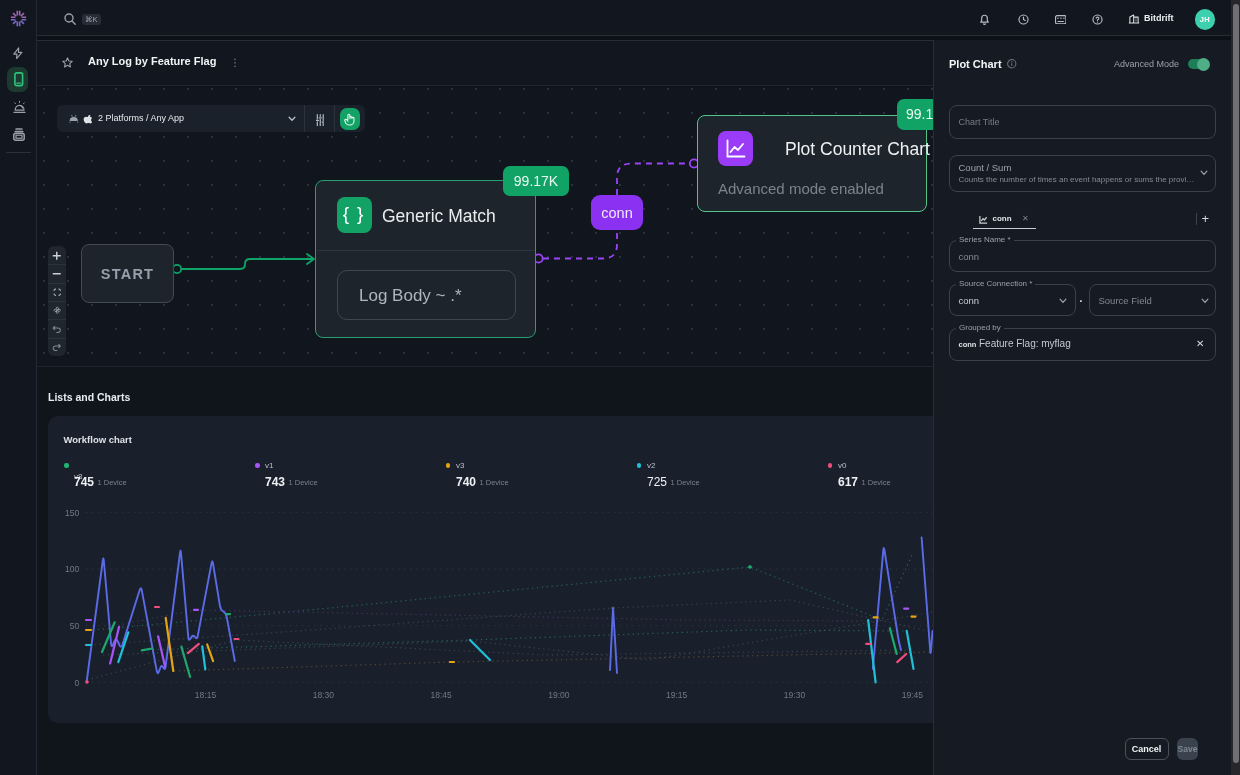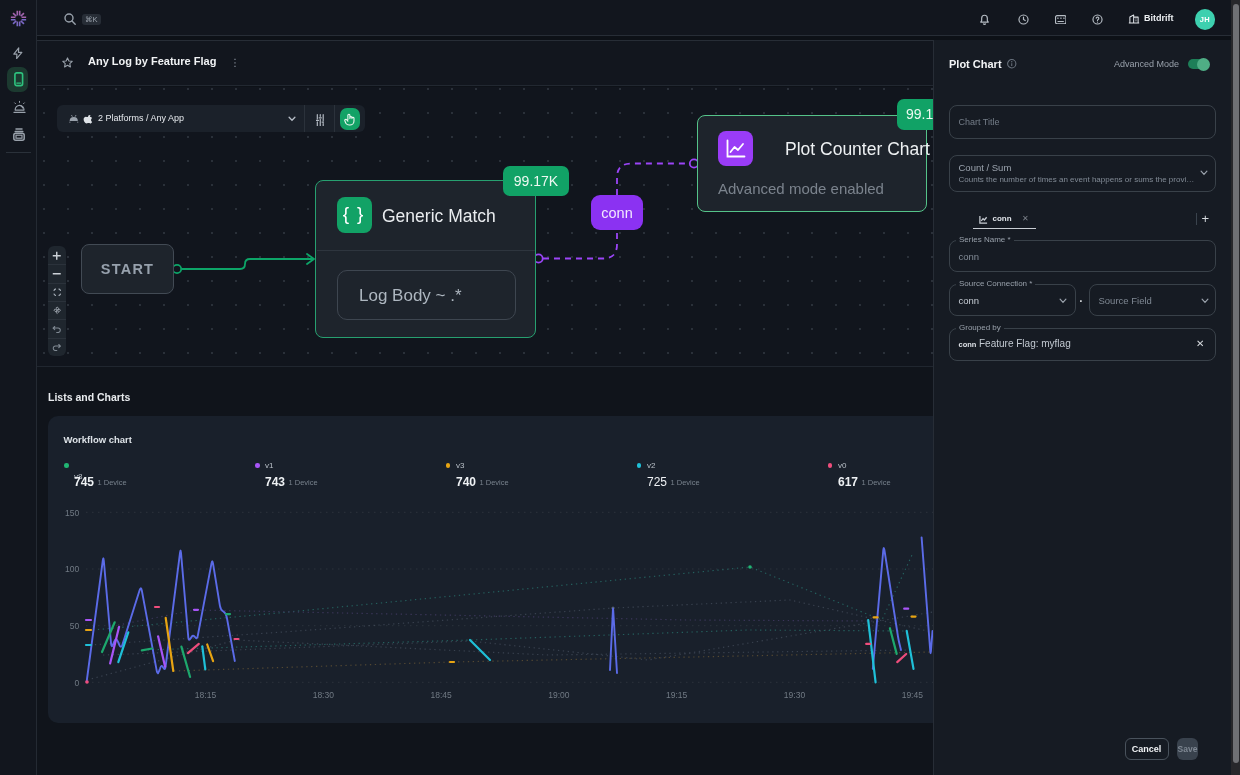--- a/index.html
+++ b/index.html
@@ -17,21 +17,21 @@
   #side-active { left:7px; top:67px; width:21px; height:25px; background:#1c3a30; border-radius:7px; }
   #side-divider { left:6px; top:151.5px; width:24.5px; height:1.5px; background:#2a313a; }
 
   #main-header { left:37px; top:41px; width:896px; height:45px; background:#12161e; border-bottom:1px solid #222831; }
 
   #canvas { left:37px; top:87px; width:896px; height:280px; background:#11151d;
     background-image: radial-gradient(#2a3039 1.1px, transparent 1.4px);
     background-size:24px 24px; background-position:19px 14px; }
 
   .node { position:absolute; background:#1e242c; border-radius:8px; }
-  #node-start { left:81px; top:244px; width:93px; height:50px; border:1.5px solid #424a54;
+  #node-start { left:81px; top:244px; width:93px; height:59px; border:1.5px solid #424a54;
      color:#97a1ad; font-weight:bold; font-size:14.5px; letter-spacing:1.2px;
      display:flex; align-items:center; justify-content:center; }
   #node-gm { left:315px; top:180px; width:221px; height:158px; border:1.5px solid #27a070; }
   #node-plot { left:697px; top:115px; width:230px; height:97px; border:1.5px solid #55c389; }
   #node-conn { left:591px; top:195px; width:52px; height:35px; background:#8b32f2; border-radius:9px;
      color:#f2e9fe; font-size:14.5px; display:flex; align-items:center; justify-content:center; }
 
   .badge { position:absolute; background:#11a266; border-radius:7px; color:#eef8f2;
      font-size:14px; height:30px; display:flex; align-items:center; justify-content:center; }
 

